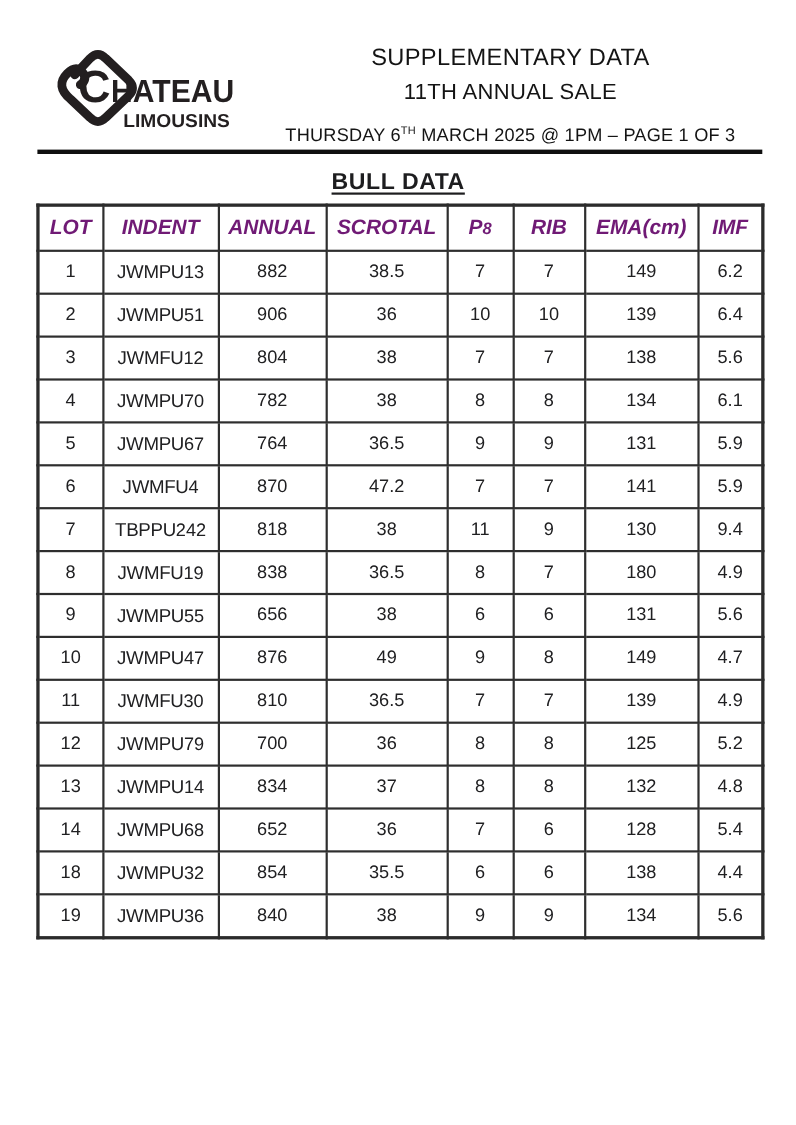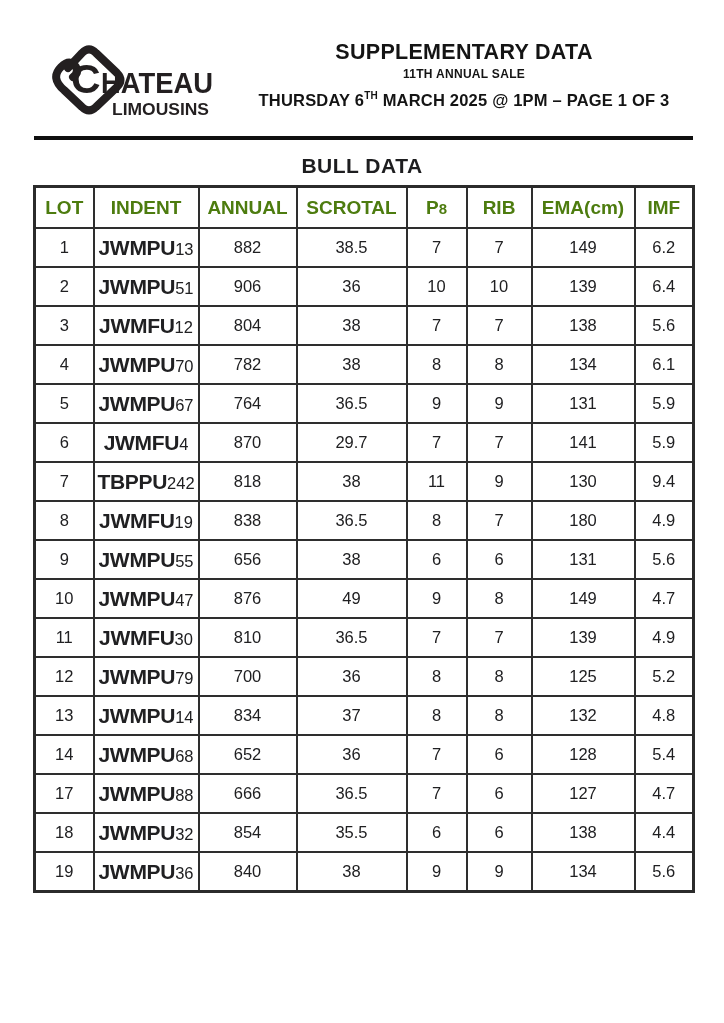--- a/index.html
+++ b/index.html
@@ -9,52 +9,53 @@
     height: 1023px;
     margin: 0 auto;
     background: #ffffff;
     font-family: "Liberation Sans", sans-serif;
     color: #1d1d1f;
     overflow: hidden;
   }
   .logo { position: absolute; left: 46px; top: 42px; }
   .titles {
     position: absolute; left: 225px; top: 40px; width: 478px;
-    text-align: center; font-weight: bold; color: #141414;
+    text-align: center; font-weight: normal; color: #141414;
   }
   .t1 { font-size: 21.5px; line-height: 25px; letter-spacing: 0.3px; }
   .t2 { font-size: 19px;  line-height: 23px; }
-  .t3 { font-size: 12px; line-height: 19px; margin-top: 0; letter-spacing: 0.3px; }
-  .t4 { font-size: 16.5px; line-height: 21px; margin-top: 1px; letter-spacing: 0.2px; }
+  .t3 { font-size: 20px; line-height: 19px; margin-top: 10px; letter-spacing: 0.3px; }
+  .t4 { font-size: 16.5px; line-height: 21px; margin-top: 15px; letter-spacing: 0.2px; }
   .t4 sup { font-size: 10px; }
   .rule {
     position: absolute; left: 34px; top: 136px;
     width: 659px; height: 4px; background: #0f0f0f;
   }
   .section-title {
     position: absolute; left: 0; top: 154px; width: 724px;
     text-align: center; font-size: 21px; font-weight: bold;
     letter-spacing: 0.5px;
+    text-decoration: underline;
     text-decoration-thickness: 2px;
     text-underline-offset: 3px;
   }
   table.data {
     position: absolute; left: 33px; top: 185px;
     width: 659px; border-collapse: collapse; table-layout: fixed;
     border: 3px solid #2b2b2b;
   }
   table.data th, table.data td {
     border: 2px solid #2e2e2e;
     text-align: center; vertical-align: middle; padding: 0;
     overflow: hidden; white-space: nowrap;
   }
-  table.data th { height: 39px; font-size: 19px; font-weight: bold; color: #4d7c0f; }
+  table.data th { height: 39px; font-size: 19px; font-weight: bold; color: #701a75; font-style: italic; }
   table.data th .hnum { font-size: 15px; font-weight: bold; }
   table.data td { height: 37px; font-size: 16.5px; color: #202022; }
-  table.data td .big { font-size: 21px; letter-spacing: -0.3px; font-weight: bold; }
+  table.data td .big { font-size: 17px; letter-spacing: -0.3px; }
 </style>
 </head>
 <body>
 
 <div class="page">
 
   <div class="logo">
     <svg width="180" height="86" viewBox="0 0 180 86">
       <path d="M22 26 L36 11 Q43 4 50 11 L71 31 Q78 38 71 45 L50 65 Q43 72 36 65 L18 48 Q4 36 15 25 Q24 16 30 25 Q33 31 27 35" fill="none" stroke="#231f20" stroke-width="8" stroke-linecap="round" stroke-linejoin="round"></path>
       <text x="25" y="51" font-size="41" font-weight="bold" fill="#231f20" font-family="Liberation Sans, sans-serif">C</text>
@@ -144,21 +145,21 @@
           <td>36.5</td>
           <td>9</td>
           <td>9</td>
           <td>131</td>
           <td>5.9</td>
         </tr>
         <tr>
           <td>6</td>
           <td><span class="big">JWMFU</span>4</td>
           <td>870</td>
-          <td>29.7</td>
+          <td>47.2</td>
           <td>7</td>
           <td>7</td>
           <td>141</td>
           <td>5.9</td>
         </tr>
         <tr>
           <td>7</td>
           <td><span class="big">TBPPU</span>242</td>
           <td>818</td>
           <td>38</td>
@@ -231,30 +232,20 @@
           <td>14</td>
           <td><span class="big">JWMPU</span>68</td>
           <td>652</td>
           <td>36</td>
           <td>7</td>
           <td>6</td>
           <td>128</td>
           <td>5.4</td>
         </tr>
         <tr>
-          <td>17</td>
-          <td><span class="big">JWMPU</span>88</td>
-          <td>666</td>
-          <td>36.5</td>
-          <td>7</td>
-          <td>6</td>
-          <td>127</td>
-          <td>4.7</td>
-        </tr>
-        <tr>
           <td>18</td>
           <td><span class="big">JWMPU</span>32</td>
           <td>854</td>
           <td>35.5</td>
           <td>6</td>
           <td>6</td>
           <td>138</td>
           <td>4.4</td>
         </tr>
         <tr>

